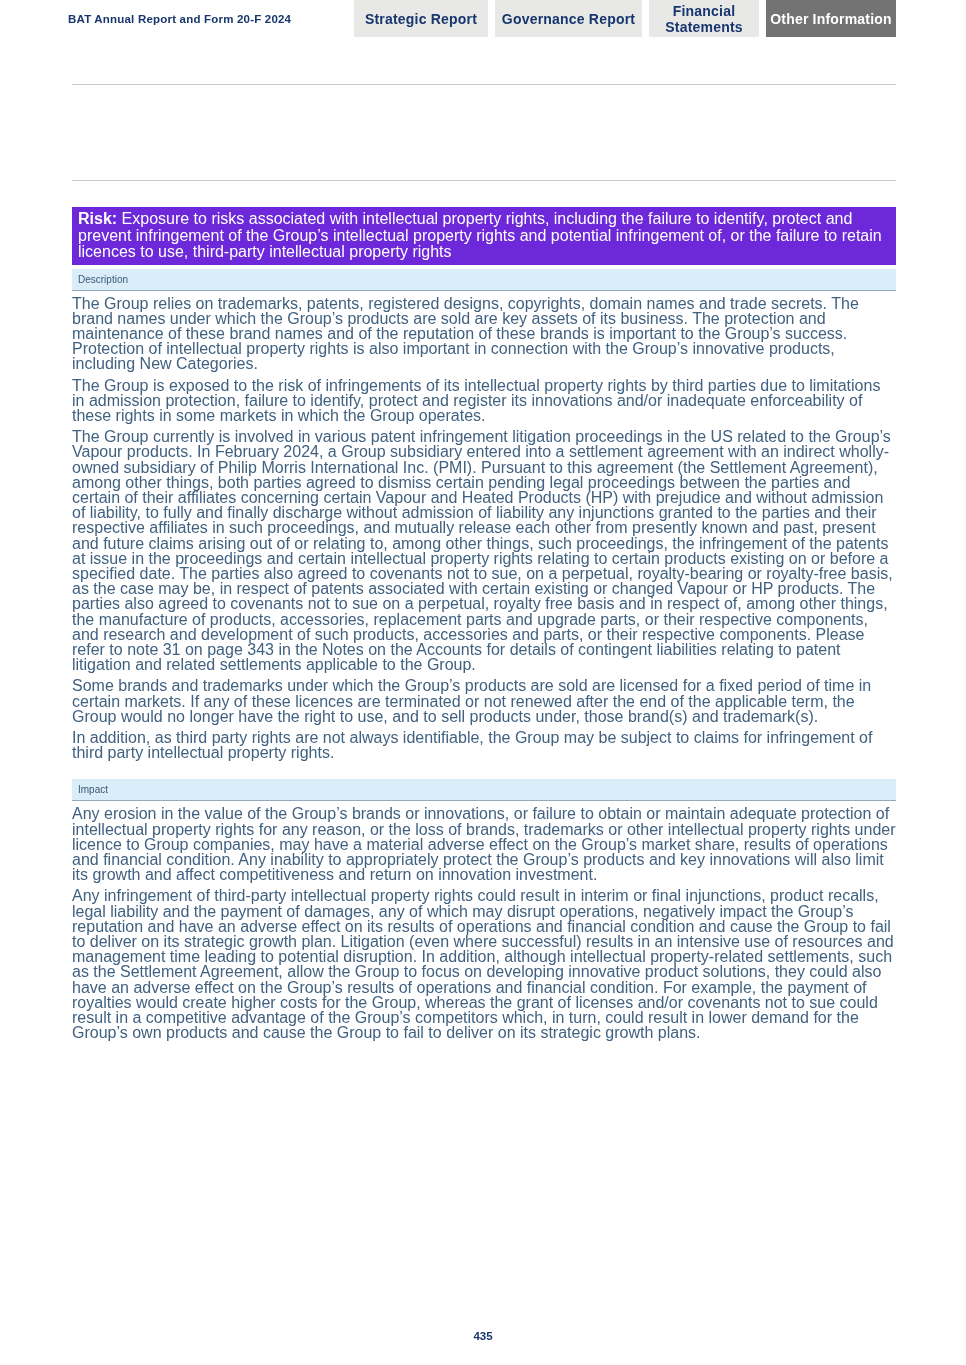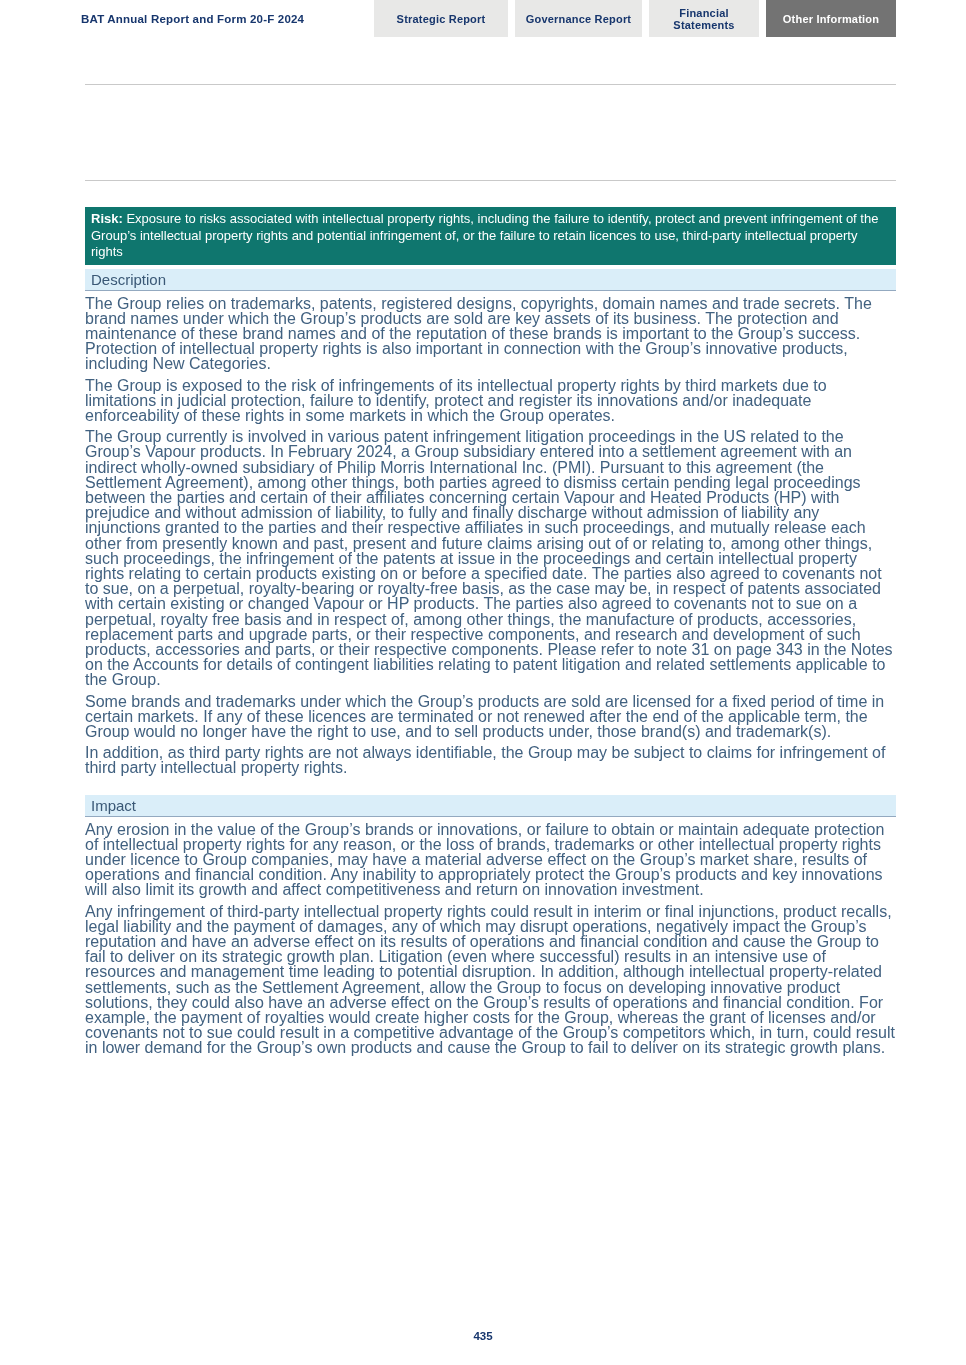--- a/index.html
+++ b/index.html
@@ -4,21 +4,20 @@
 <style>
   * { box-sizing: border-box; }
   html, body { margin: 0; padding: 0; background: #ffffff; }
   .page {
     position: relative;
     width: 966px;
     height: 1365px;
     background: #ffffff;
     font-family: "Liberation Sans", sans-serif;
     overflow: hidden;
-    padding-left: 13px;
   }
   
   .topbar {
     display: flex;
     align-items: stretch;
     height: 37px;
   }
   .brand {
     margin-left: 68px;
     align-self: center;
@@ -33,60 +32,60 @@
     display: flex;
     gap: 7px;
     height: 37px;
   }
   .tab {
     display: flex;
     align-items: center;
     justify-content: center;
     background: #e8e8e7;
     color: #17366d;
-    font-size: 11px;
+    font-size: 14px;
     font-weight: bold;
     letter-spacing: 0.2px;
     cursor: pointer;
     text-align: center;
   }
   .tab:nth-child(1) { width: 134px; }
-  .tab:nth-child(2) { width: 127px; text-align: center; }
+  .tab:nth-child(2) { width: 147px; text-align: center; }
   .tab:nth-child(3) { width: 110px; }
   .tab:nth-child(4) { width: 130px; }
   .tab.active { background: #737373; color: #ffffff; }
 
   
   hr.rule {
     border: 0;
     border-top: 1px solid #c9c9c9;
     margin: 0 70px 0 72px;
   }
   hr.rule-1 { margin-top: 47px; }
   hr.rule-2 { margin-top: 95px; }
 
   
   .content { margin: 0 70px 0 72px; }
 
   .risk-banner {
     margin-top: 26px;
-    background: #0f766e;
+    background: #6d28d9;
     color: #ffffff;
     padding: 4px 10px 4px 6px;
-    font-size: 13px;
+    font-size: 16px;
     line-height: 16.5px;
   }
   .risk-label { font-weight: bold; }
 
   .section-bar {
     margin-top: 4px;
     background: #daeef9;
     border-bottom: 1px solid #93a9c0;
     color: #3a5876;
-    font-size: 15px;
+    font-size: 10px;
     line-height: 15px;
     padding: 3px 8px 3px 6px;
   }
   .section-bar.impact { margin-top: 19px; }
 
   .body-text p {
     margin: 6px 0 0 0;
     color: #416180;
     font-size: 16px;
     line-height: 15.2px;
@@ -124,21 +123,21 @@
   <hr class="rule rule-2">
 
   <div class="content">
 
     <div class="risk-banner"><span class="risk-label">Risk:</span><span> Exposure to risks associated with intellectual property rights, including the failure to identify, protect and prevent infringement of the Group’s intellectual property rights and potential infringement of, or the failure to retain licences to use, third-party intellectual property rights</span></div>
 
     <section>
       <div class="section-bar">Description</div>
       <div class="body-text">
         <p>The Group relies on trademarks, patents, registered designs, copyrights, domain names and trade secrets. The brand names under which the Group’s products are sold are key assets of its business. The protection and maintenance of these brand names and of the reputation of these brands is important to the Group’s success. Protection of intellectual property rights is also important in connection with the Group’s innovative products, including New Categories.</p>
-        <p>The Group is exposed to the risk of infringements of its intellectual property rights by third markets due to limitations in judicial protection, failure to identify, protect and register its innovations and/or inadequate enforceability of these rights in some markets in which the Group operates.</p>
+        <p>The Group is exposed to the risk of infringements of its intellectual property rights by third parties due to limitations in admission protection, failure to identify, protect and register its innovations and/or inadequate enforceability of these rights in some markets in which the Group operates.</p>
         <p>The Group currently is involved in various patent infringement litigation proceedings in the US related to the Group’s Vapour products. In February 2024, a Group subsidiary entered into a settlement agreement with an indirect wholly-owned subsidiary of Philip Morris International Inc. (PMI). Pursuant to this agreement (the Settlement Agreement), among other things, both parties agreed to dismiss certain pending legal proceedings between the parties and certain of their affiliates concerning certain Vapour and Heated Products (HP) with prejudice and without admission of liability, to fully and finally discharge without admission of liability any injunctions granted to the parties and their respective affiliates in such proceedings, and mutually release each other from presently known and past, present and future claims arising out of or relating to, among other things, such proceedings, the infringement of the patents at issue in the proceedings and certain intellectual property rights relating to certain products existing on or before a specified date. The parties also agreed to covenants not to sue, on a perpetual, royalty-bearing or royalty-free basis, as the case may be, in respect of patents associated with certain existing or changed Vapour or HP products. The parties also agreed to covenants not to sue on a perpetual, royalty free basis and in respect of, among other things, the manufacture of products, accessories, replacement parts and upgrade parts, or their respective components, and research and development of such products, accessories and parts, or their respective components. Please refer to note 31 on page 343 in the Notes on the Accounts for details of contingent liabilities relating to patent litigation and related settlements applicable to the Group.</p>
         <p>Some brands and trademarks under which the Group’s products are sold are licensed for a fixed period of time in certain markets. If any of these licences are terminated or not renewed after the end of the applicable term, the Group would no longer have the right to use, and to sell products under, those brand(s) and trademark(s).</p>
         <p>In addition, as third party rights are not always identifiable, the Group may be subject to claims for infringement of third party intellectual property rights.</p>
       </div>
     </section>
 
     <section>
       <div class="section-bar impact">Impact</div>
       <div class="body-text">
         <p>Any erosion in the value of the Group’s brands or innovations, or failure to obtain or maintain adequate protection of intellectual property rights for any reason, or the loss of brands, trademarks or other intellectual property rights under licence to Group companies, may have a material adverse effect on the Group’s market share, results of operations and financial condition. Any inability to appropriately protect the Group’s products and key innovations will also limit its growth and affect competitiveness and return on innovation investment.</p>

